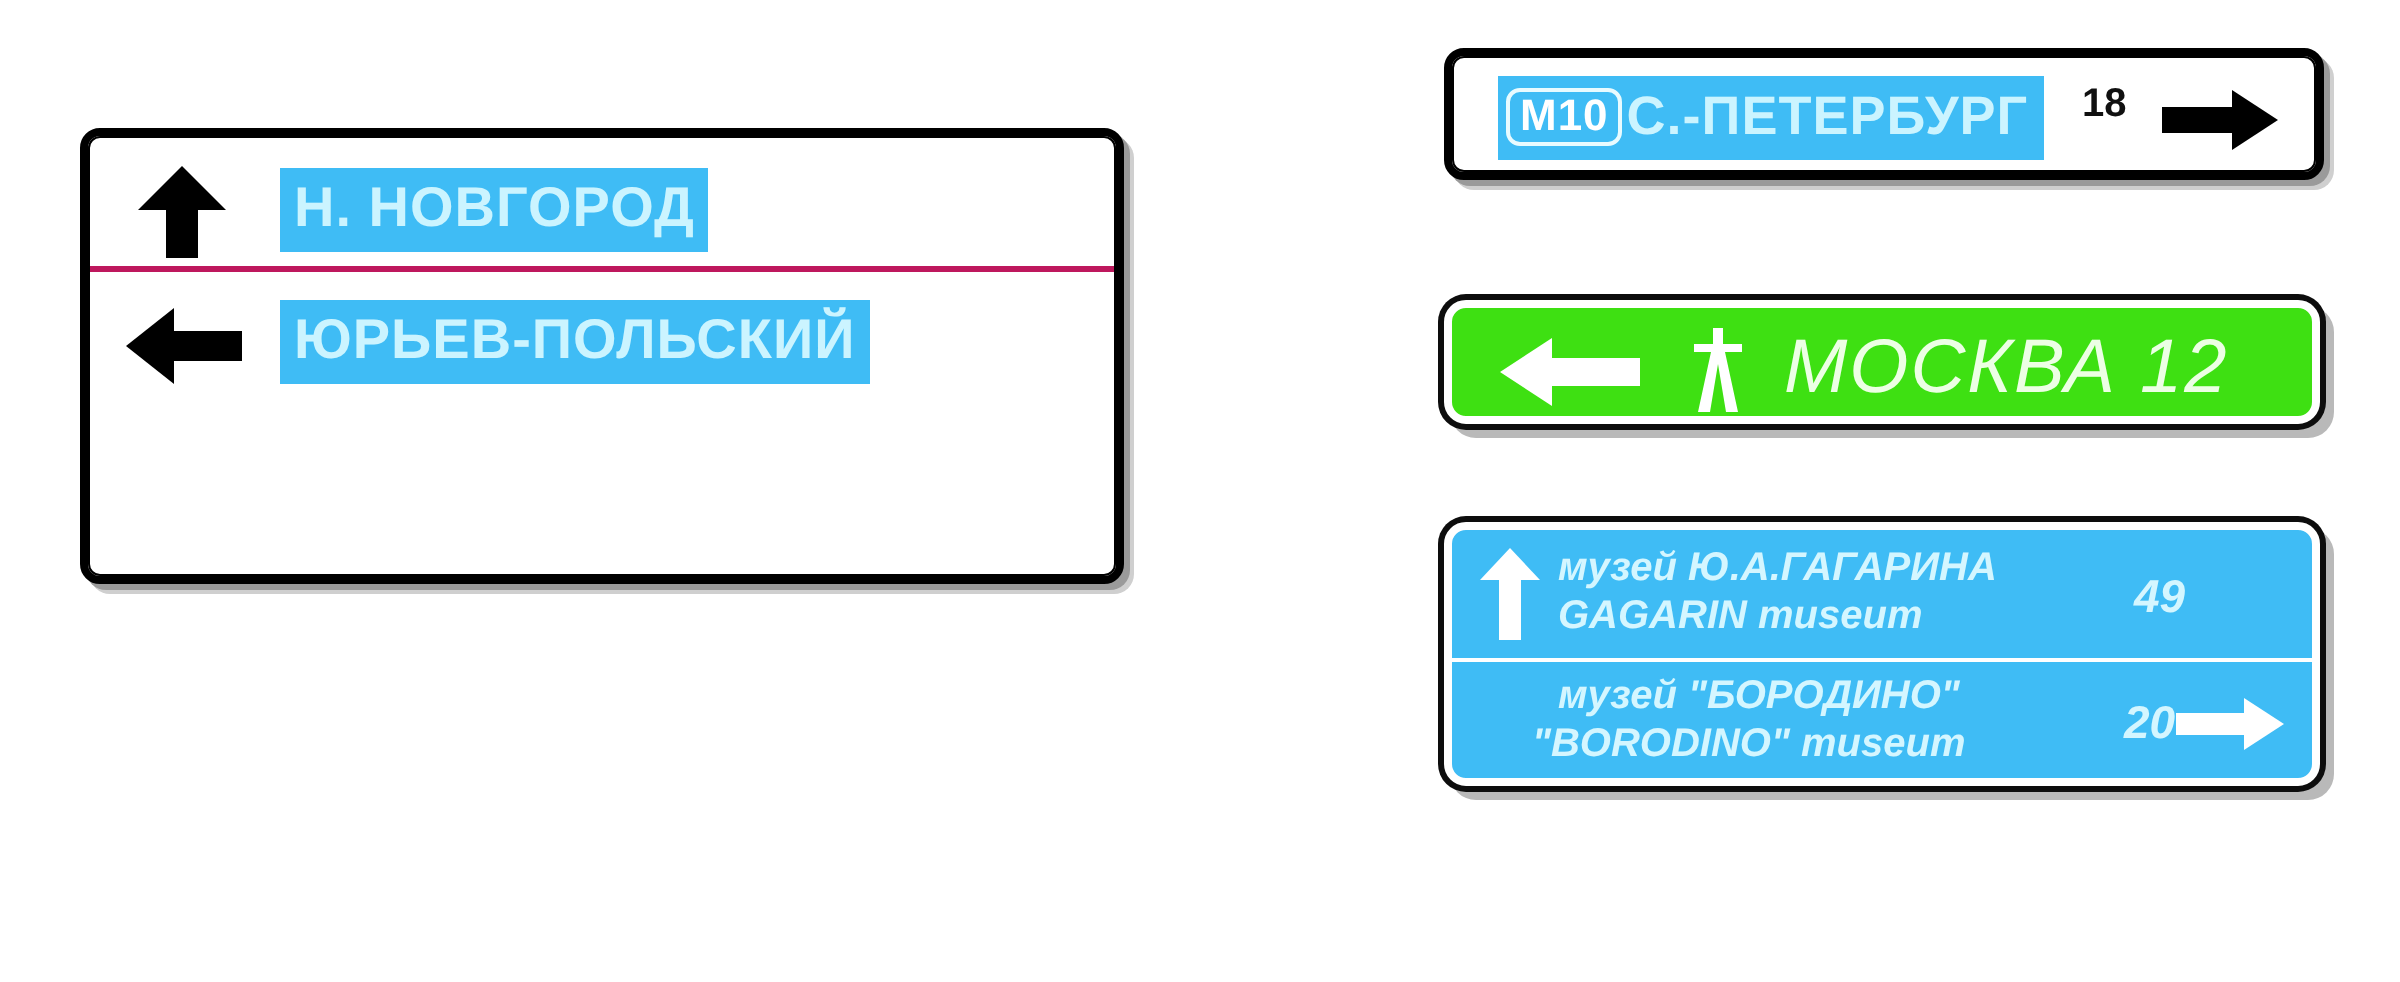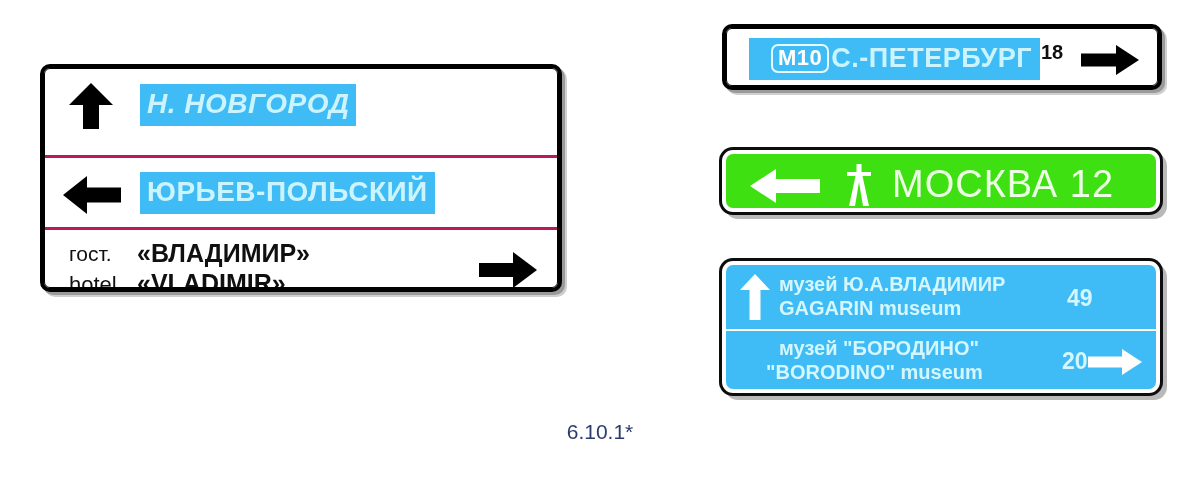--- a/index.html
+++ b/index.html
@@ -50,21 +50,21 @@
   .lbl-blue{
     display:inline-block;
     background:#3fbcf5;
     color:#cbf4ff;
     font-weight:bold;
     letter-spacing:.5px;
     padding:1px 7px 3px 7px;
     white-space:nowrap;
   }
   .black-txt{color:#101010;font-weight:bold;white-space:nowrap;}
-  .white-txt{color:#d4f6ff;font-weight:bold;white-space:nowrap;}
+  .white-txt{color:#d4f6ff;font-weight:bold;white-space:nowrap;font-style:italic;}
 
   
   .arrow{position:relative;display:inline-block;}
   .arrow .shaft{position:absolute;}
   .arrow .head{position:absolute;width:0;height:0;}
 
   
   .arw-up .shaft{left:50%;transform:translateX(-50%);bottom:0;}
   .arw-up .head{left:50%;transform:translateX(-50%);top:0;
     border-left:0 solid transparent;border-right:0 solid transparent;border-bottom:0 solid;}
@@ -80,66 +80,55 @@
   
   .shield{
     display:inline-block;
     border:2px solid #e8fbff;
     border-radius:7px;
     color:#ffffff;
     font-weight:bold;
     padding:0 5px 2px 5px;
     line-height:1.05;
     white-space:nowrap;
-    margin-left:18px;
   }
 
   
   .caption{
     position:absolute;
     width:100%;
     text-align:center;
     color:#2c3c6e;
     font-family:"Liberation Sans","DejaVu Sans",sans-serif;
   }
 </style>
 </head>
 <body>
 
 <div class="stage">
 
   <div class="sign sign-white" style="left:40px;top:64px;width:522px;height:228px;">
     <div class="inner">
 
-      <div class="row" style="height:86px;font-style:italic;">
+      <div class="row" style="height:64px;">
         <span class="arrow arw-up" style="left:24px;top:14px;position:absolute;width:44px;height:46px;">
           <span class="head" style="border-left:22px solid transparent;border-right:22px solid transparent;border-bottom:22px solid #000000;"></span>
           <span class="shaft" style="width:16px;height:28px;background:#000000;"></span>
         </span>
         <span class="lbl-blue" style="position:absolute;left:95px;top:15px;font-size:28px;line-height:38px;">Н. НОВГОРОД</span>
       </div>
 
       <div class="row rule-black" style="height:72px;">
         <span class="arrow arw-left" style="left:18px;top:18px;position:absolute;width:58px;height:38px;">
           <span class="head" style="border-top:19px solid transparent;border-bottom:19px solid transparent;border-right:24px solid #000000;"></span>
           <span class="shaft" style="width:38px;height:15px;background:#000000;"></span>
         </span>
         <span class="lbl-blue" style="position:absolute;left:95px;top:14px;font-size:28px;line-height:38px;">ЮРЬЕВ-ПОЛЬСКИЙ</span>
       </div>
 
-      <div class="row rule-black" style="height:80px;">
-        <span class="black-txt" style="position:absolute;left:24px;top:12px;font-size:21px;font-weight:normal;">гост.</span>
-        <span class="black-txt" style="position:absolute;left:92px;top:9px;font-size:25px;">«ВЛАДИМИР»</span>
-        <span class="black-txt" style="position:absolute;left:24px;top:42px;font-size:22px;font-weight:normal;">hotel</span>
-        <span class="black-txt" style="position:absolute;left:92px;top:39px;font-size:25px;">«VLADIMIR»</span>
-        <span class="arrow arw-right" style="right:20px;top:22px;position:absolute;width:58px;height:36px;">
-          <span class="shaft" style="width:38px;height:14px;background:#000000;"></span>
-          <span class="head" style="border-top:18px solid transparent;border-bottom:18px solid transparent;border-left:24px solid #000000;"></span>
-        </span>
-      </div>
 
     </div>
   </div>
 
 
   <div class="sign sign-white" style="left:722px;top:24px;width:440px;height:66px;">
     <div class="inner">
       <span class="lbl-blue" style="position:absolute;left:22px;top:9px;font-size:27px;line-height:36px;padding:2px 8px 4px 4px;">
         <span class="shield" style="font-size:22px;vertical-align:2px;margin-right:2px;">M10</span><span>С.-ПЕТЕРБУРГ</span>
       </span>
@@ -166,32 +155,31 @@
     <span class="white-txt" style="position:absolute;left:166px;top:5px;font-size:38px;line-height:50px;color:#ecffe4;font-weight:normal;letter-spacing:1px;">МОСКВА 12</span>
   </div>
 
   <div class="sign sign-color" style="left:722px;top:261px;width:438px;height:132px;background:#3fbcf5;">
 
     <div class="row" style="height:64px;">
       <span class="arrow arw-up" style="left:14px;top:9px;position:absolute;width:30px;height:46px;">
         <span class="head" style="border-left:15px solid transparent;border-right:15px solid transparent;border-bottom:16px solid #ffffff;"></span>
         <span class="shaft" style="width:11px;height:32px;background:#ffffff;"></span>
       </span>
-      <span class="white-txt" style="position:absolute;left:53px;top:7px;font-size:20px;line-height:24px;">музей Ю.А.ВЛАДИМИР</span>
+      <span class="white-txt" style="position:absolute;left:53px;top:7px;font-size:20px;line-height:24px;">музей Ю.А.ГАГАРИНА</span>
       <span class="white-txt" style="position:absolute;left:53px;top:31px;font-size:20px;line-height:24px;">GAGARIN museum</span>
       <span class="white-txt" style="position:absolute;left:341px;top:20px;font-size:23px;line-height:26px;">49</span>
     </div>
 
     <div class="row rule-white" style="height:60px;">
       <span class="white-txt" style="position:absolute;left:53px;top:5px;font-size:20px;line-height:24px;">музей "БОРОДИНО"</span>
       <span class="white-txt" style="position:absolute;left:40px;top:29px;font-size:20px;line-height:24px;">"BORODINO" museum</span>
       <span class="white-txt" style="position:absolute;left:336px;top:17px;font-size:23px;line-height:26px;">20</span>
       <span class="arrow arw-right" style="right:14px;top:18px;position:absolute;width:54px;height:26px;">
         <span class="shaft" style="width:34px;height:11px;background:#ffffff;"></span>
         <span class="head" style="border-top:13px solid transparent;border-bottom:13px solid transparent;border-left:20px solid #ffffff;"></span>
       </span>
     </div>
 
   </div>
 
-  <div class="caption" style="left:0;top:420px;font-size:21px;">6.10.1*</div>
 
 </div>
 
 </body></html>

